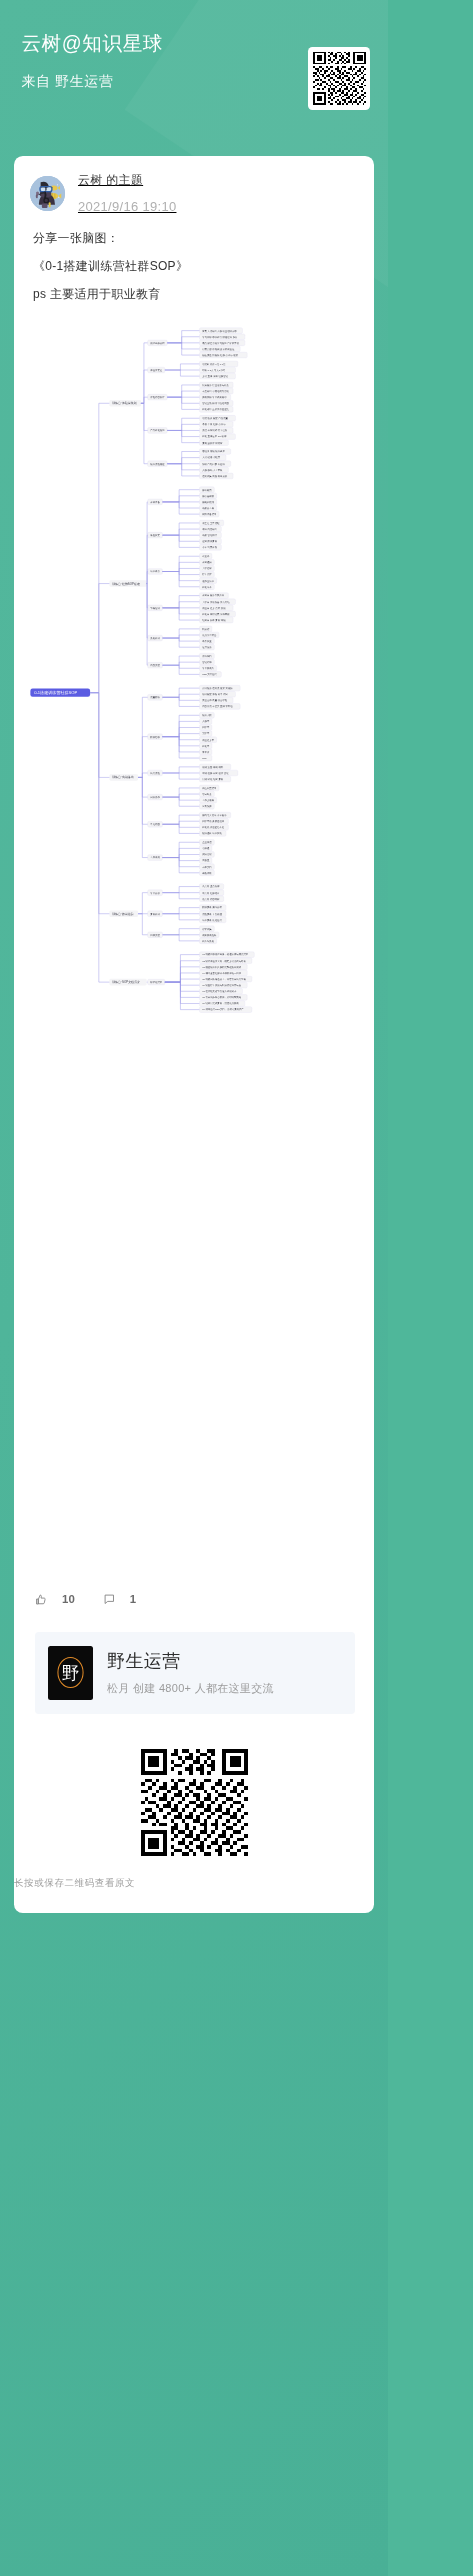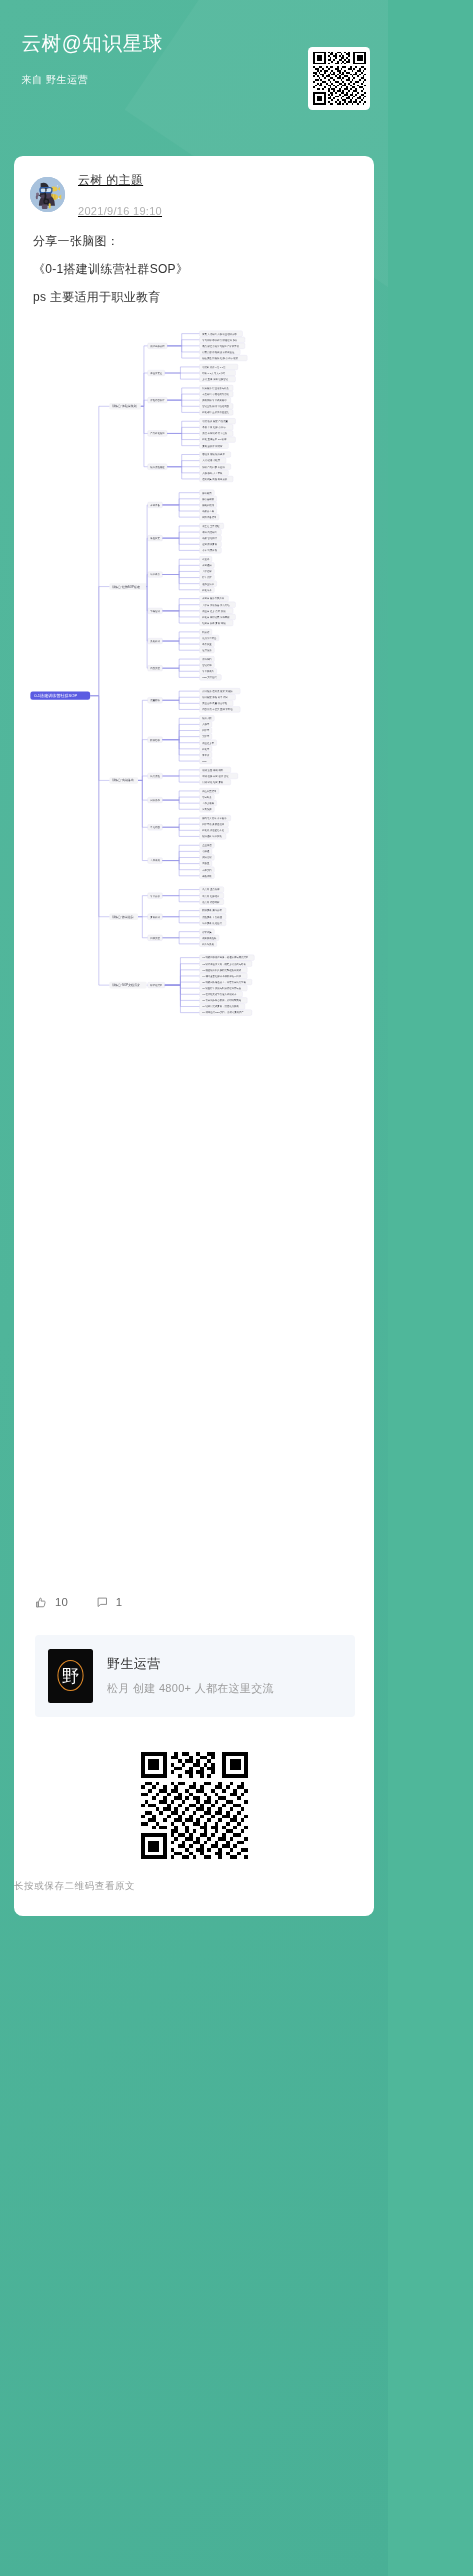--- a/index.html
+++ b/index.html
@@ -33,21 +33,21 @@
   }
   .brand-title {
     color: #ffffff;
     font-size: 19.6px;
     font-weight: 500;
     letter-spacing: 0.6px;
     line-height: 28px;
   }
   .brand-sub {
     color: #ffffff;
-    font-size: 10px;
+    font-size: 14px;
     font-weight: 400;
     letter-spacing: 0.6px;
     margin-top: 16.4px;
     opacity: .96;
   }
   .header-qr {
     position: absolute;
     top: 47px; right: 17.7px;
     width: 62px; height: 63px;
     background: #ffffff;
@@ -80,23 +80,23 @@
   }
   .avatar svg { display: block; width: 35px; height: 35px; }
   .post-meta { margin-left: 12.6px; text-decoration: underline; }
   .post-author {
     font-size: 12px;
     color: #3b3b3b;
     line-height: 16.4px;
     letter-spacing: 0.3px;
   }
   .post-date {
-    font-size: 11px;
+    font-size: 13px;
     color: #b0b0b0;
-    margin-top: 16px;
+    margin-top: 10px;
     letter-spacing: 0.3px;
   }
 
   .post-body {
     padding: 16.4px 19px 0 19px;
   }
   .post-line {
     font-size: 12px;
     color: #333333;
     line-height: 16px;
@@ -115,21 +115,22 @@
   
   .stats {
     display: flex;
     align-items: center;
     padding: 8.8px 19px 0 21.4px;
     gap: 28px;
   }
   .stat {
     display: flex;
     align-items: flex-start;
-    gap: 7px;
+    gap: 14px;
+    font-weight: bold;
   }
   .stat svg { display: block; }
   .stat-count {
     font-size: 11.4px;
     color: #6a6a6a;
     letter-spacing: 0.2px;
   }
 
   
   .group-card {
@@ -143,21 +144,21 @@
   .group-logo {
     width: 45px; height: 54px;
     background: #0a0a0a;
     border-radius: 2.5px;
     flex: 0 0 45px;
     display: flex; align-items: center; justify-content: center;
   }
   .group-logo svg { display: block; }
   .group-text { margin-left: 14px; }
   .group-name {
-    font-size: 13px;
+    font-size: 18px;
     color: #2e2e2e;
     font-weight: 500;
     letter-spacing: 0.4px;
   }
   .group-desc {
     font-size: 11px;
     color: #9b9b9b;
     margin-top: 7.6px;
     letter-spacing: 0.3px;
   }

